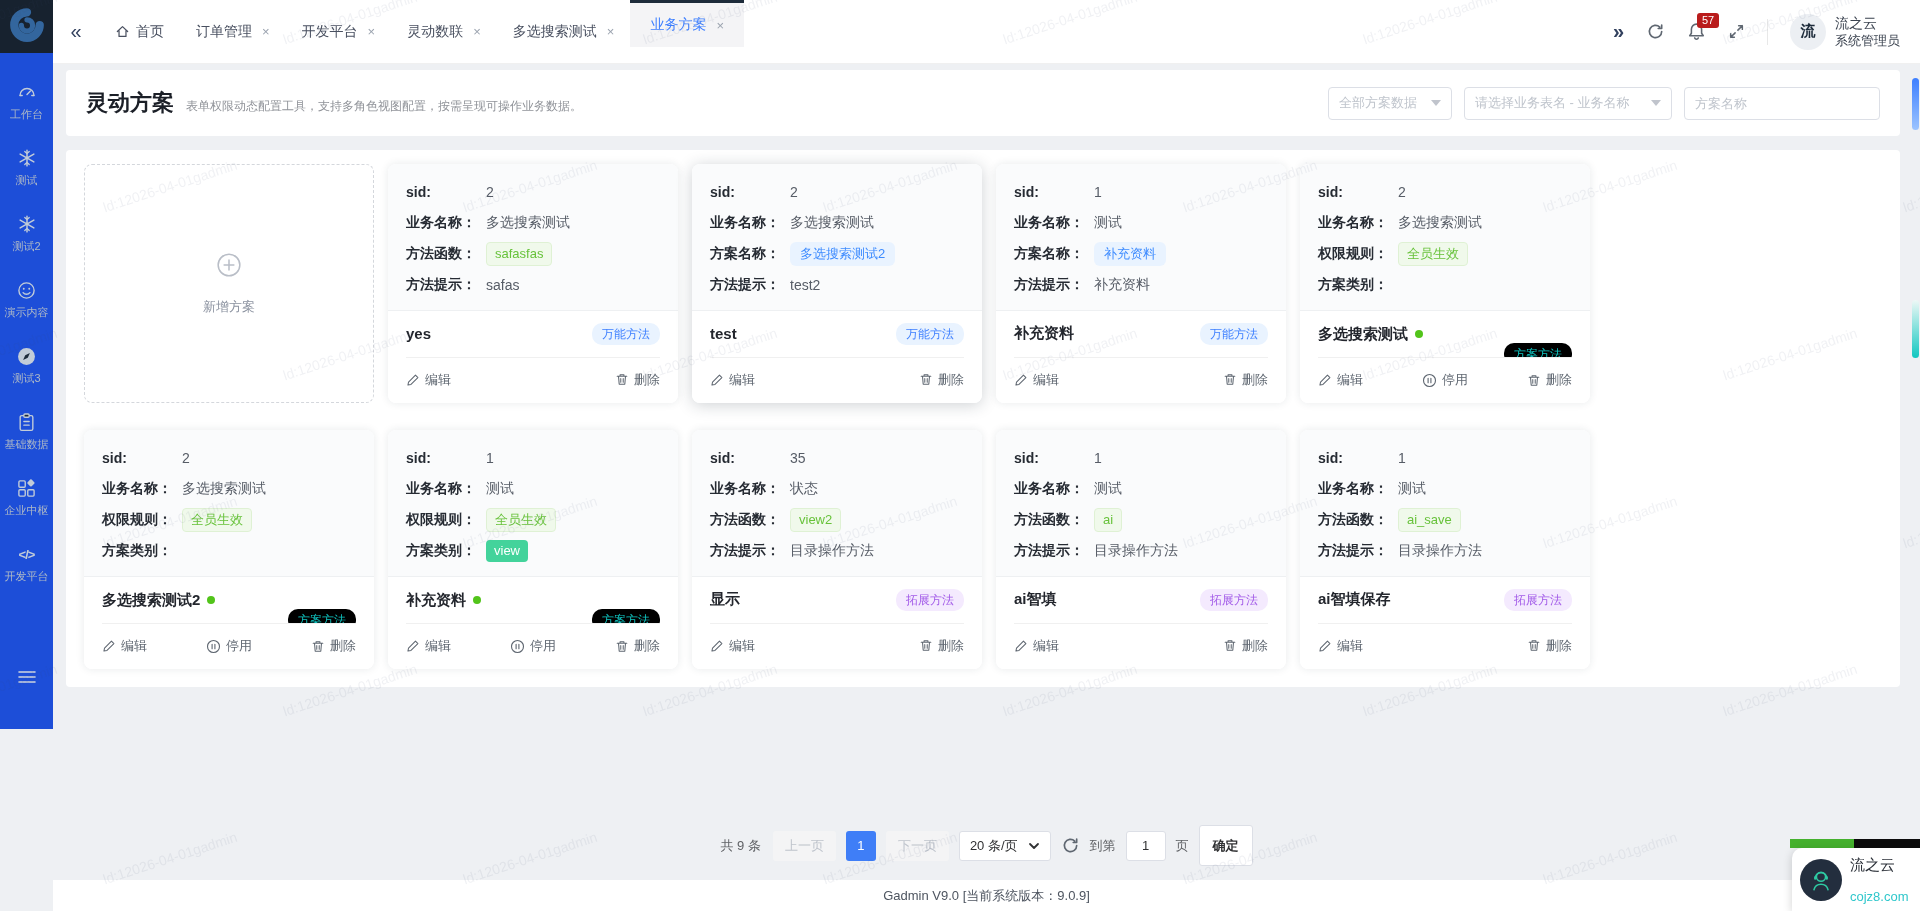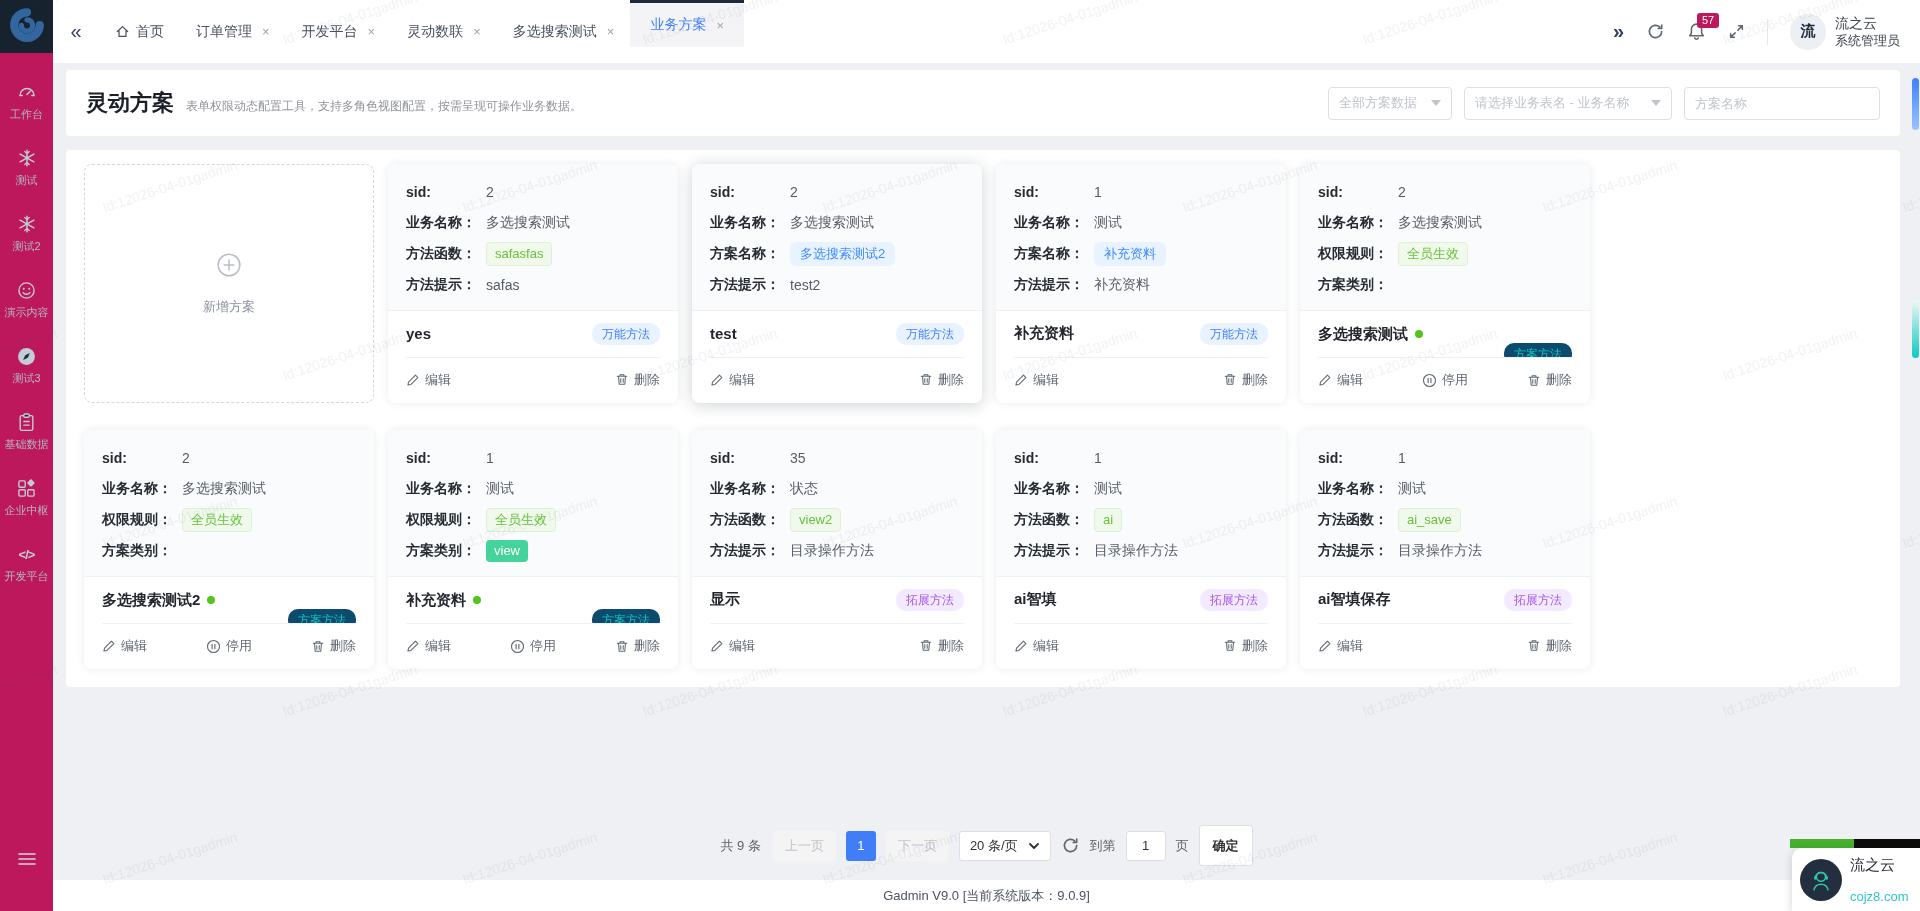--- a/index.html
+++ b/index.html
@@ -4,21 +4,21 @@
 <style>
   * { margin:0; padding:0; box-sizing:border-box; }
   html,body { width:1920px; height:911px; overflow:hidden; font-family:"Liberation Sans","DejaVu Sans",sans-serif; background:#eef0f3; }
   body { position:relative; display:flex; }
 
   
   #watermarks { position:absolute; inset:0; pointer-events:none; z-index:50; overflow:hidden; }
   .wm { position:absolute; font-size:14px; color:rgba(60,80,110,0.08); transform:rotate(-18deg); white-space:nowrap; }
 
   
-  .sidebar { width:53px; height:911px; background:#be185d; flex:0 0 53px; display:flex; flex-direction:column; align-items:center; position:relative; z-index:10; }
+  .sidebar { width:53px; height:729px; background:#1d4ed8; flex:0 0 53px; display:flex; flex-direction:column; align-items:center; position:relative; z-index:10; }
   .logo { width:53px; height:53px; background:#17222f; display:flex; align-items:center; justify-content:center; cursor:pointer; }
   .side-nav { padding-top:16px; width:100%; }
   .side-item { width:100%; height:66px; display:flex; flex-direction:column; align-items:center; justify-content:center; cursor:pointer; color:#b8c2ce; }
   .side-item .side-icon { width:20px; height:20px; display:flex; align-items:center; justify-content:center; }
   .side-item .side-icon svg { stroke:#c2ccd8; }
   .side-label { font-size:11px; margin-top:5px; color:#aeb9c6; white-space:nowrap; }
   .code-glyph { font-size:13px; font-weight:bold; color:#c2ccd8; letter-spacing:-1px; }
   .side-bottom { position:absolute; bottom:40px; left:0; width:100%; display:flex; justify-content:center; cursor:pointer; }
 
   
@@ -28,21 +28,21 @@
   .topbar { height:64px; background:#fff; display:flex; align-items:stretch; border-bottom:1px solid #f0f0f0; position:relative; z-index:5; }
   .collapse-btn { width:46px; display:flex; align-items:center; justify-content:center; font-size:20px; color:#33415e; cursor:pointer; }
   .tabs { display:flex; align-items:stretch; flex:1;text-align:right; }
   .tab { display:flex; align-items:center; padding:0 16px; font-size:14px; color:#495060; cursor:pointer; white-space:nowrap; }
   .tab .tab-close { margin-left:10px; color:#9aa2ae; font-size:13px; cursor:pointer; }
   .tab .tab-home { margin-right:6px; display:flex; }
   .tab.active { height:47px; background:#f4f4f6; border-top:3px solid #1d2b3a; color:#3d7fff; padding:0 20px; }
   .top-right { display:flex; align-items:center; gap:22px; padding-right:20px; }
   .tr-icon { display:flex; align-items:center; justify-content:center; cursor:pointer; color:#5f6771; position:relative; }
   .chevrons { font-size:20px; color:#33415e; font-weight:bold; }
-  .bell-badge { position:absolute; top:-9px; left:10px; background:#be185d; color:#fff; font-size:11px; line-height:15px; padding:0 5px; border-radius:3px; }
+  .bell-badge { position:absolute; top:-9px; left:10px; background:#b91c1c; color:#fff; font-size:11px; line-height:15px; padding:0 5px; border-radius:3px; }
   .tr-divider { width:1px; height:26px; background:#e8e8e8; }
   .user-box { display:flex; align-items:center; gap:9px; cursor:pointer; }
   .avatar { width:36px; height:36px; border-radius:50%; background:#eceff3; color:#1d2b3a; display:flex; align-items:center; justify-content:center; font-size:15px; font-weight:bold; }
   .user-meta { display:flex; flex-direction:column; line-height:17px; }
   .user-name { font-size:14px; color:#3b4350; }
   .user-role { font-size:13px; color:#3b4350; }
 
   
   .content { flex:1; background:#eef0f3; display:flex; flex-direction:column; position:relative; }
   .page-head { margin:6px 20px 0 13px; height:66px; background:#fff; border-radius:4px; display:flex; align-items:center; justify-content:space-between; padding:0 20px; }
@@ -67,21 +67,21 @@
   .info-value { color:#565c66; }
   .tag { display:inline-block; line-height:20px; font-size:13px; }
   .tag-green { color:#67c23a; background:#f0f9eb; border:1px solid #dff1d4; border-radius:4px; padding:1px 8px; }
   .tag-blue { color:#3d8bff; background:#e9f3ff; border-radius:6px; padding:2px 10px; }
   .tag-solid { color:#fff; background:#43d39b; border-radius:4px; padding:1px 8px; }
   .card-name-row { height:47px; border-top:1px solid #eef0f2; display:flex; align-items:center; justify-content:space-between; padding:0 18px; background:#fff; }
   .card-name { font-size:15px; font-weight:bold; color:#23262d; display:flex; align-items:center; gap:7px; }
   .status-dot { width:8px; height:8px; border-radius:50%; background:#52c41a; display:inline-block; }
   .badge { font-size:12px; border-radius:10px; padding:4px 10px; line-height:14px; }
   .badge-blue { color:#3d7fff; background:#e9f3ff; }
-  .badge-cyan { color:#0fc6c2; background:#0c4a6e;margin-top:40px; }
+  .badge-cyan { color:#0fc6c2; background:#000000;margin-top:40px; }
   .badge-purple { color:#a25ae8; background:#f4eafe; }
   .card-actions { height:47px; display:flex; align-items:center; justify-content:space-between; padding:0 18px; position:relative; background:#fff; }
   .card-actions::before { content:""; position:absolute; top:0; left:18px; right:18px; height:1px; background:#f0f0f0; }
   .action { display:flex; align-items:center; gap:5px; font-size:13px; color:#5f6771; cursor:pointer; }
   .action svg { stroke:#5f6771; }
 
   
   .bottom-zone { flex:1; display:flex; align-items:flex-end; justify-content:center; padding-bottom:14px; }
   .pagination { display:flex; align-items:center; gap:10px; }
   .pg-total { font-size:13px; color:#606266; margin-right:2px; }

